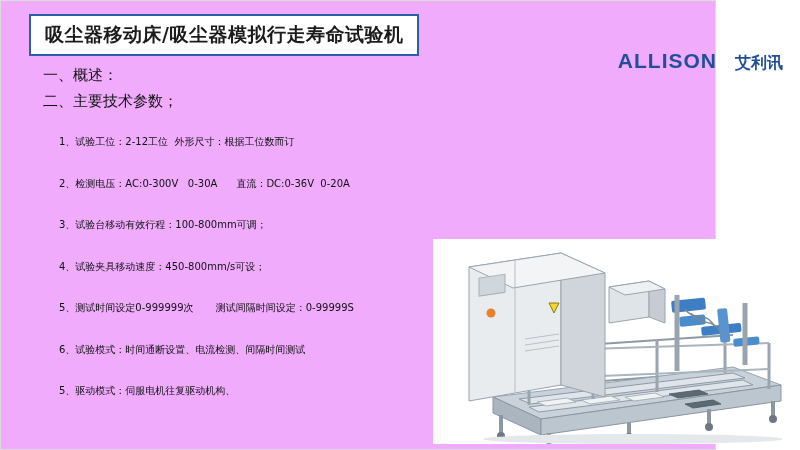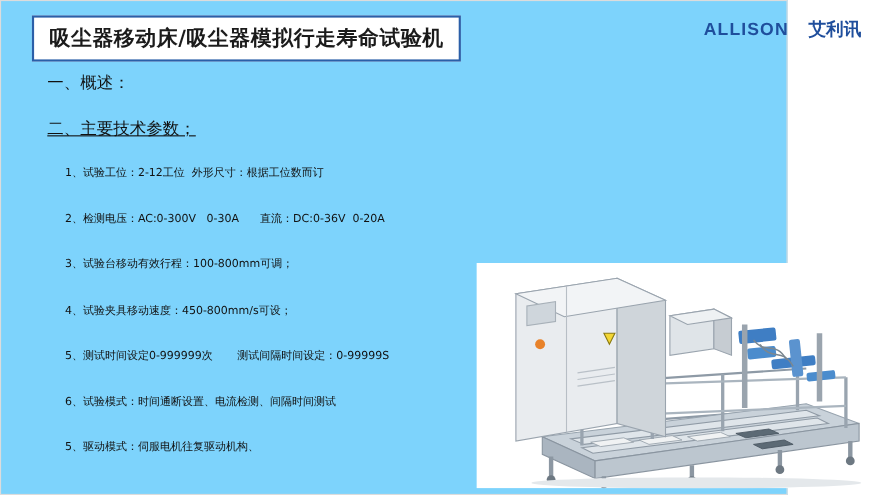--- a/index.html
+++ b/index.html
@@ -14,21 +14,21 @@
     overflow: hidden;
     position: relative;
   }
 
   #page {
     position: relative;
     width: 716px;
     height: 450px;
     box-sizing: border-box;
     border: 1px solid #dcdcdc;
-    background: #7dd3fc;
+    background: #f0abfc;
   }
 
   
   #header {
     position: absolute;
     left: 0;
     top: 0;
     width: 800px;
     height: 62px;
   }
@@ -56,25 +56,26 @@
 
   #brand {
     position: absolute;
     right: 18px;
     top: 16px;
     display: flex;
     align-items: baseline;
     white-space: nowrap;
   }
   #brand-en {
-    font-size: 16px;
+    font-size: 21px;
     font-weight: bold;
     color: #1f4e9c;
     letter-spacing: 1px;
     font-family: "Liberation Sans", sans-serif;
+    margin-top: 32px;
   }
   #brand-cn {
     font-size: 16px;
     font-weight: bold;
     color: #1f4e9c;
     margin-left: 18px;
     font-family: "DejaVu Sans", "Liberation Sans", sans-serif;
   }
 
   
@@ -97,22 +98,21 @@
   #overview-para {
     font-size: 15px;
     line-height: 25px;
     text-indent: 2em;
     text-align: justify;
     margin: 0;
     width: 745px;
   }
 
   #spec-head {
-    margin-top: 18px;
-    text-decoration: underline;
+    margin-top: 2px;
   }
 
   .spec-line {
     font-size: 10px;
     line-height: 25.5px;
     white-space: pre;
     margin: 16px;
   }
 
   

